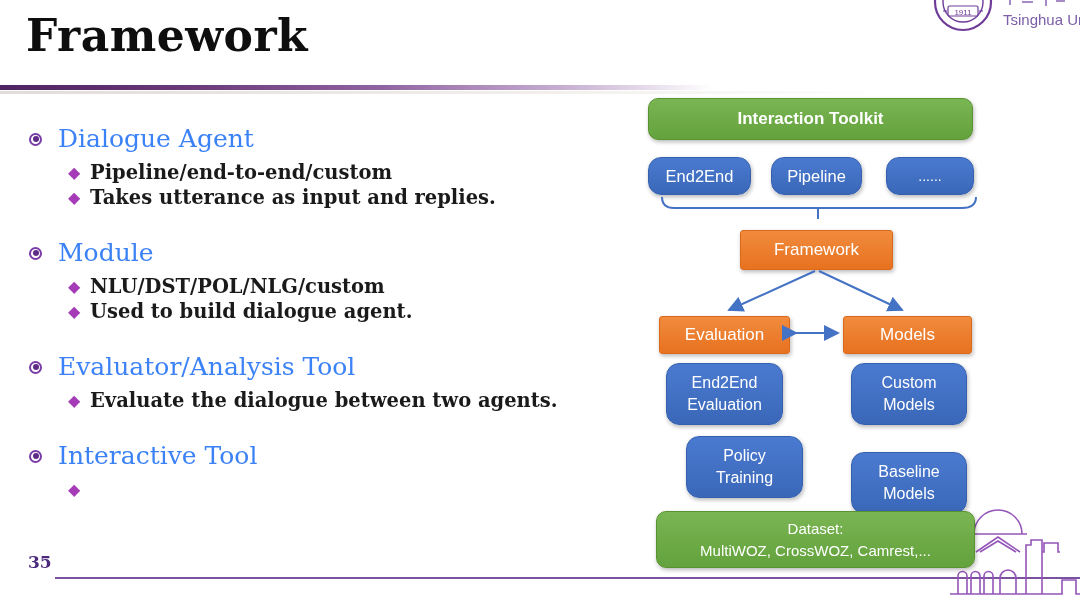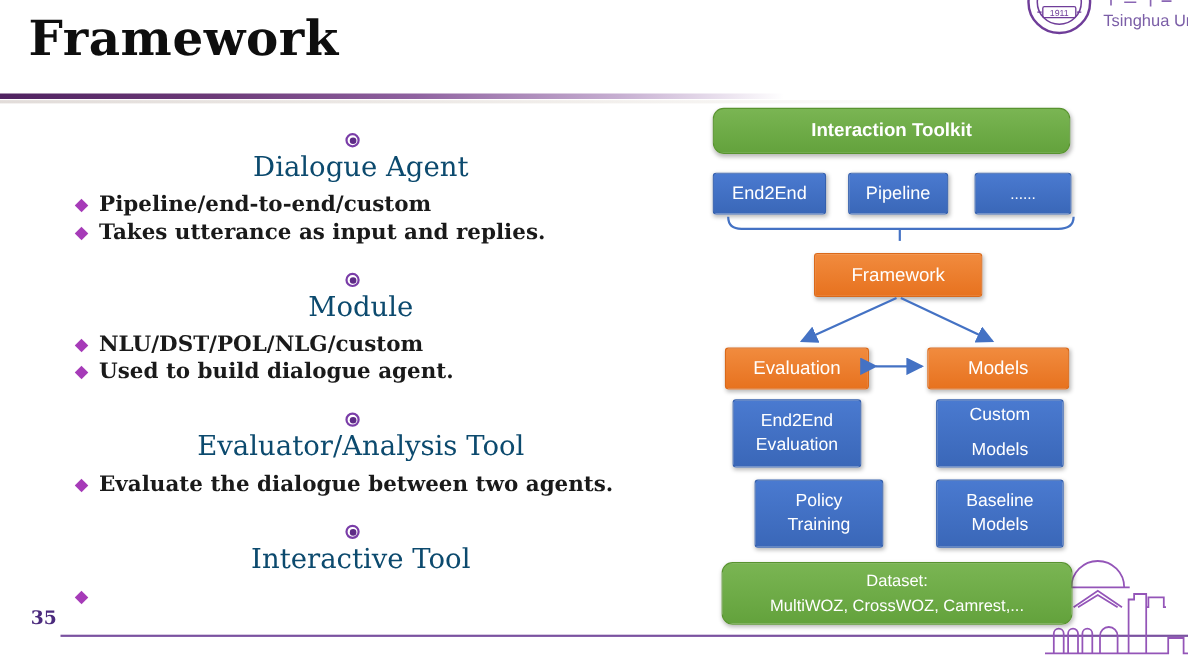--- a/index.html
+++ b/index.html
@@ -22,21 +22,21 @@
   .title-rule-shadow {
     position:absolute; left:0; top:91px; width:940px; height:3px;
     background:linear-gradient(to right, rgba(150,130,120,0.28) 0%, rgba(190,175,160,0.22) 55%, rgba(255,255,255,0) 95%);
   }
   
   .list { position:absolute; left:28px; top:121px; width:600px; color:#151515; }
   .group { margin-bottom:25px; }
   .l1 {
     display:flex; align-items:center;
     font-family:"DejaVu Serif", serif;
-    font-size:25px; line-height:36px; margin-bottom:3px; color:#0c4a6e;flex-direction:column;
+    font-size:25px; line-height:36px; margin-bottom:3px; color:#3b82f6;
   }
   .ring {
     width:13px; height:13px; border:2.5px solid #7a3da8; border-radius:50%;
     position:relative; flex:0 0 auto; margin-right:16px; margin-left:1px;
   }
   .ring::after {
     content:""; position:absolute; left:50%; top:50%; width:6px; height:6px;
     transform:translate(-50%,-50%); background:#5e2b86; border-radius:50%;
   }
   .l2 {
@@ -51,21 +51,21 @@
   .l2-text { max-width:500px; }
   
   .dbox {
     position:absolute; display:flex; align-items:center; justify-content:center;
     text-align:center; color:#ffffff; z-index:2;
     font-family:"Liberation Sans", sans-serif;
     box-shadow:1px 2px 4px rgba(0,0,0,0.28);
     white-space:pre-line;
   }
   .green  { background:linear-gradient(#7ab553,#63a23c); border:1px solid #58932f; border-radius:10px; }
-  .blue   { background:linear-gradient(#4a7ad0,#3a67b8); border:1px solid #3560ad; border-radius:3px; }
+  .blue   { background:linear-gradient(#4a7ad0,#3a67b8); border:1px solid #3560ad; border-radius:13px; }
   .orange { background:linear-gradient(#f18b3e,#e7721f); border:1px solid #da691a; border-radius:3px; }
   .connectors { position:absolute; left:0; top:0; z-index:3; pointer-events:none; }
   .artwork    { position:absolute; left:0; top:0; z-index:1; pointer-events:none; }
   
   .page-number {
     position:absolute; left:28px; top:552px;
     font-family:"DejaVu Serif", serif; font-weight:bold;
     font-size:17px; color:#4b2a7d;
   }
   .footer-rule {
@@ -184,26 +184,26 @@
   <div class="dbox blue" style="left:771px; top:157px; width:91px;  height:38px; font-size:16.5px;">Pipeline</div>
   <div class="dbox blue" style="left:886px; top:157px; width:88px;  height:38px; font-size:14px;">......</div>
 
   <div class="dbox orange" style="left:740px; top:230px; width:153px; height:40px; font-size:17px;">Framework</div>
 
   <div class="dbox orange" style="left:659px; top:316px; width:131px; height:38px; font-size:17px;">Evaluation</div>
   <div class="dbox orange" style="left:843px; top:316px; width:129px; height:38px; font-size:17px;">Models</div>
 
   <div class="dbox blue" style="left:666px; top:363px; width:117px; height:62px; font-size:16px; line-height:22px;">End2End
 Evaluation</div>
-  <div class="dbox blue" style="left:851px; top:363px; width:116px; height:62px; font-size:16px; line-height:32px;">Custom
+  <div class="dbox blue" style="left:851px; top:363px; width:116px; height:62px; font-size:16px; line-height:22px;">Custom
 Models</div>
 
   <div class="dbox blue" style="left:686px; top:436px; width:117px; height:62px; font-size:16px; line-height:22px;">Policy
 Training</div>
-  <div class="dbox blue" style="left:851px; top:436px; width:116px; height:62px; font-size:16px; line-height:22px;">Baseline
+  <div class="dbox blue" style="left:851px; top:452px; width:116px; height:62px; font-size:16px; line-height:22px;">Baseline
 Models</div>
 
   <div class="dbox green" style="left:656px; top:511px; width:319px; height:57px; font-size:15px; line-height:22px;text-align:center;">Dataset:
 MultiWOZ, CrossWOZ, Camrest,...</div>
 
   <svg class="connectors" width="1080" height="597" viewBox="0 0 1080 597">
     <defs>
       <marker id="arw" markerWidth="9" markerHeight="8" refX="7" refY="4" orient="auto">
         <path d="M0,0 L8,4 L0,8 Z" fill="#4472c4"></path>
       </marker>

